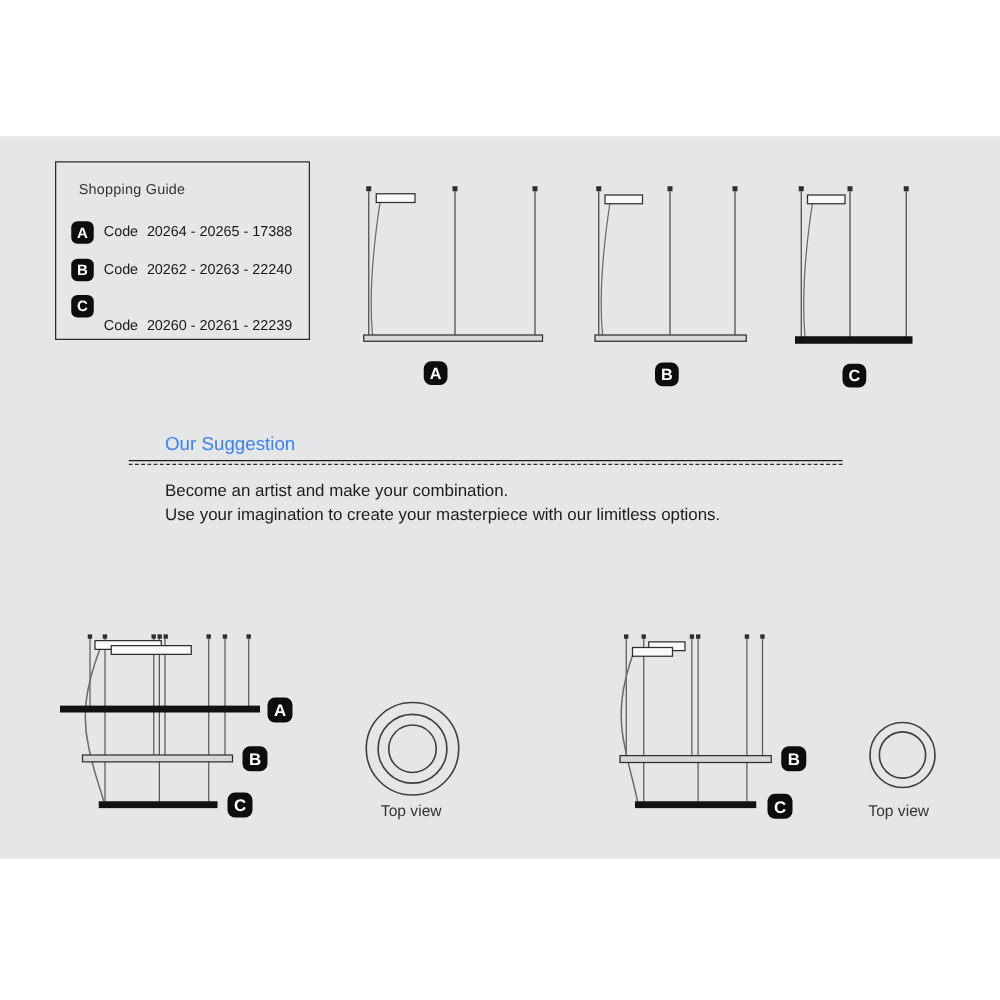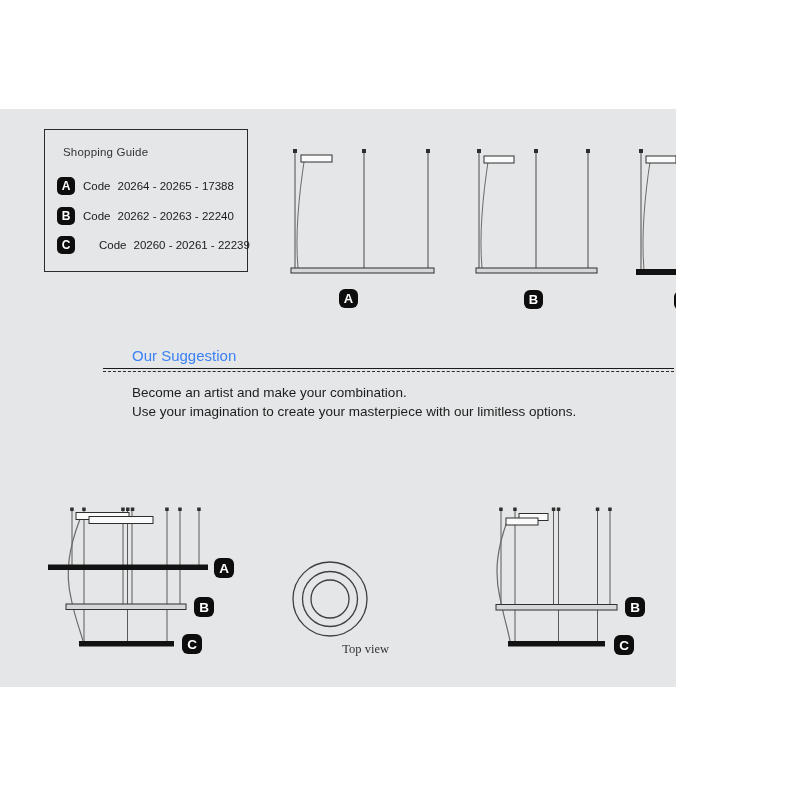--- a/index.html
+++ b/index.html
@@ -1,17 +1,17 @@
 <!DOCTYPE html>
 <html><head>
 <meta charset="utf-8">
 <style>
   html,body{margin:0;padding:0;background:#ffffff;}
   .canvas{
-    position:relative;width:676px;height:800px;background:#ffffff;overflow:hidden;
+    position:relative;width:800px;height:800px;background:#ffffff;overflow:hidden;
     font-family:"Liberation Sans", sans-serif;color:#1f1f1f;
   }
   .panel{position:absolute;left:0;top:109px;width:800px;height:578px;background:#e5e6e7;}
   .art{position:absolute;left:0;top:0;}
 
   
   .guide-box{position:absolute;left:44px;top:129px;width:204px;height:143px;border:1.5px solid #2b2b2b;box-sizing:border-box;}
   .guide-title{position:absolute;left:18px;top:16px;font-size:11.5px;color:#333;letter-spacing:.2px;}
   .badge{
     position:absolute;background:#0d0d0d;color:#ffffff;border-radius:5px;
@@ -22,21 +22,21 @@
   .badge.lg{width:20px;height:20px;border-radius:6px;font-size:13.5px;}
   .guide-code{position:absolute;font-size:11.5px;color:#1a1a1a;white-space:nowrap;}
   .guide-code .cw{margin-right:7px;}
 
   
   .sug-title{position:absolute;left:132px;top:347px;font-size:15px;color:#3b82f6;}
   .sug-rule{position:absolute;left:103px;top:368px;width:571px;height:2px;
     border-top:1.6px solid #1b1b1b;border-bottom:1px dashed #2a2a2a;box-sizing:content-box;}
   .sug-body{position:absolute;left:132px;font-size:13.5px;color:#1c1c1c;white-space:nowrap;}
 
-  .topview-label{position:absolute;width:120px;text-align:right;font-size:12.5px;color:#333;font-family:Liberation Serif, serif;}
+  .topview-label{position:absolute;width:120px;text-align:center;font-size:12.5px;color:#333;}
 </style>
 </head>
 <body>
 
 <div class="canvas">
 
   <div class="panel"></div>
 
   <svg class="art" width="800" height="800" viewBox="0 0 800 800">
 
@@ -136,21 +136,21 @@
   <div class="guide-box">
     <div class="guide-title">Shopping Guide</div>
 
     <div class="badge sm" style="left:12px;top:47px;">A</div>
     <div class="guide-code" style="left:38px;top:50px;"><span class="cw">Code</span><span>20264 - 20265 - 17388</span></div>
 
     <div class="badge sm" style="left:12px;top:77px;">B</div>
     <div class="guide-code" style="left:38px;top:80px;"><span class="cw">Code</span><span>20262 - 20263 - 22240</span></div>
 
     <div class="badge sm" style="left:12px;top:106px;">C</div>
-    <div class="guide-code" style="left:38px;top:109px;margin-left:16px;"><span class="cw">Code</span><span>20260 - 20261 - 22239</span></div>
+    <div class="guide-code" style="left:38px;top:125px;"><span class="cw">Code</span><span>20260 - 20261 - 22239</span></div>
   </div>
 
   <div class="badge md" style="left:339px;top:289px;">A</div>
   <div class="badge md" style="left:524px;top:290px;">B</div>
   <div class="badge md" style="left:674px;top:291px;">C</div>
 
   <div class="sug-title">Our Suggestion</div>
   <div class="sug-rule"></div>
   <div class="sug-body" style="top:404px;">Use your imagination to create your masterpiece with our limitless options.</div>
   <div class="sug-body" style="top:385px;">Become an artist and make your combination.</div>

